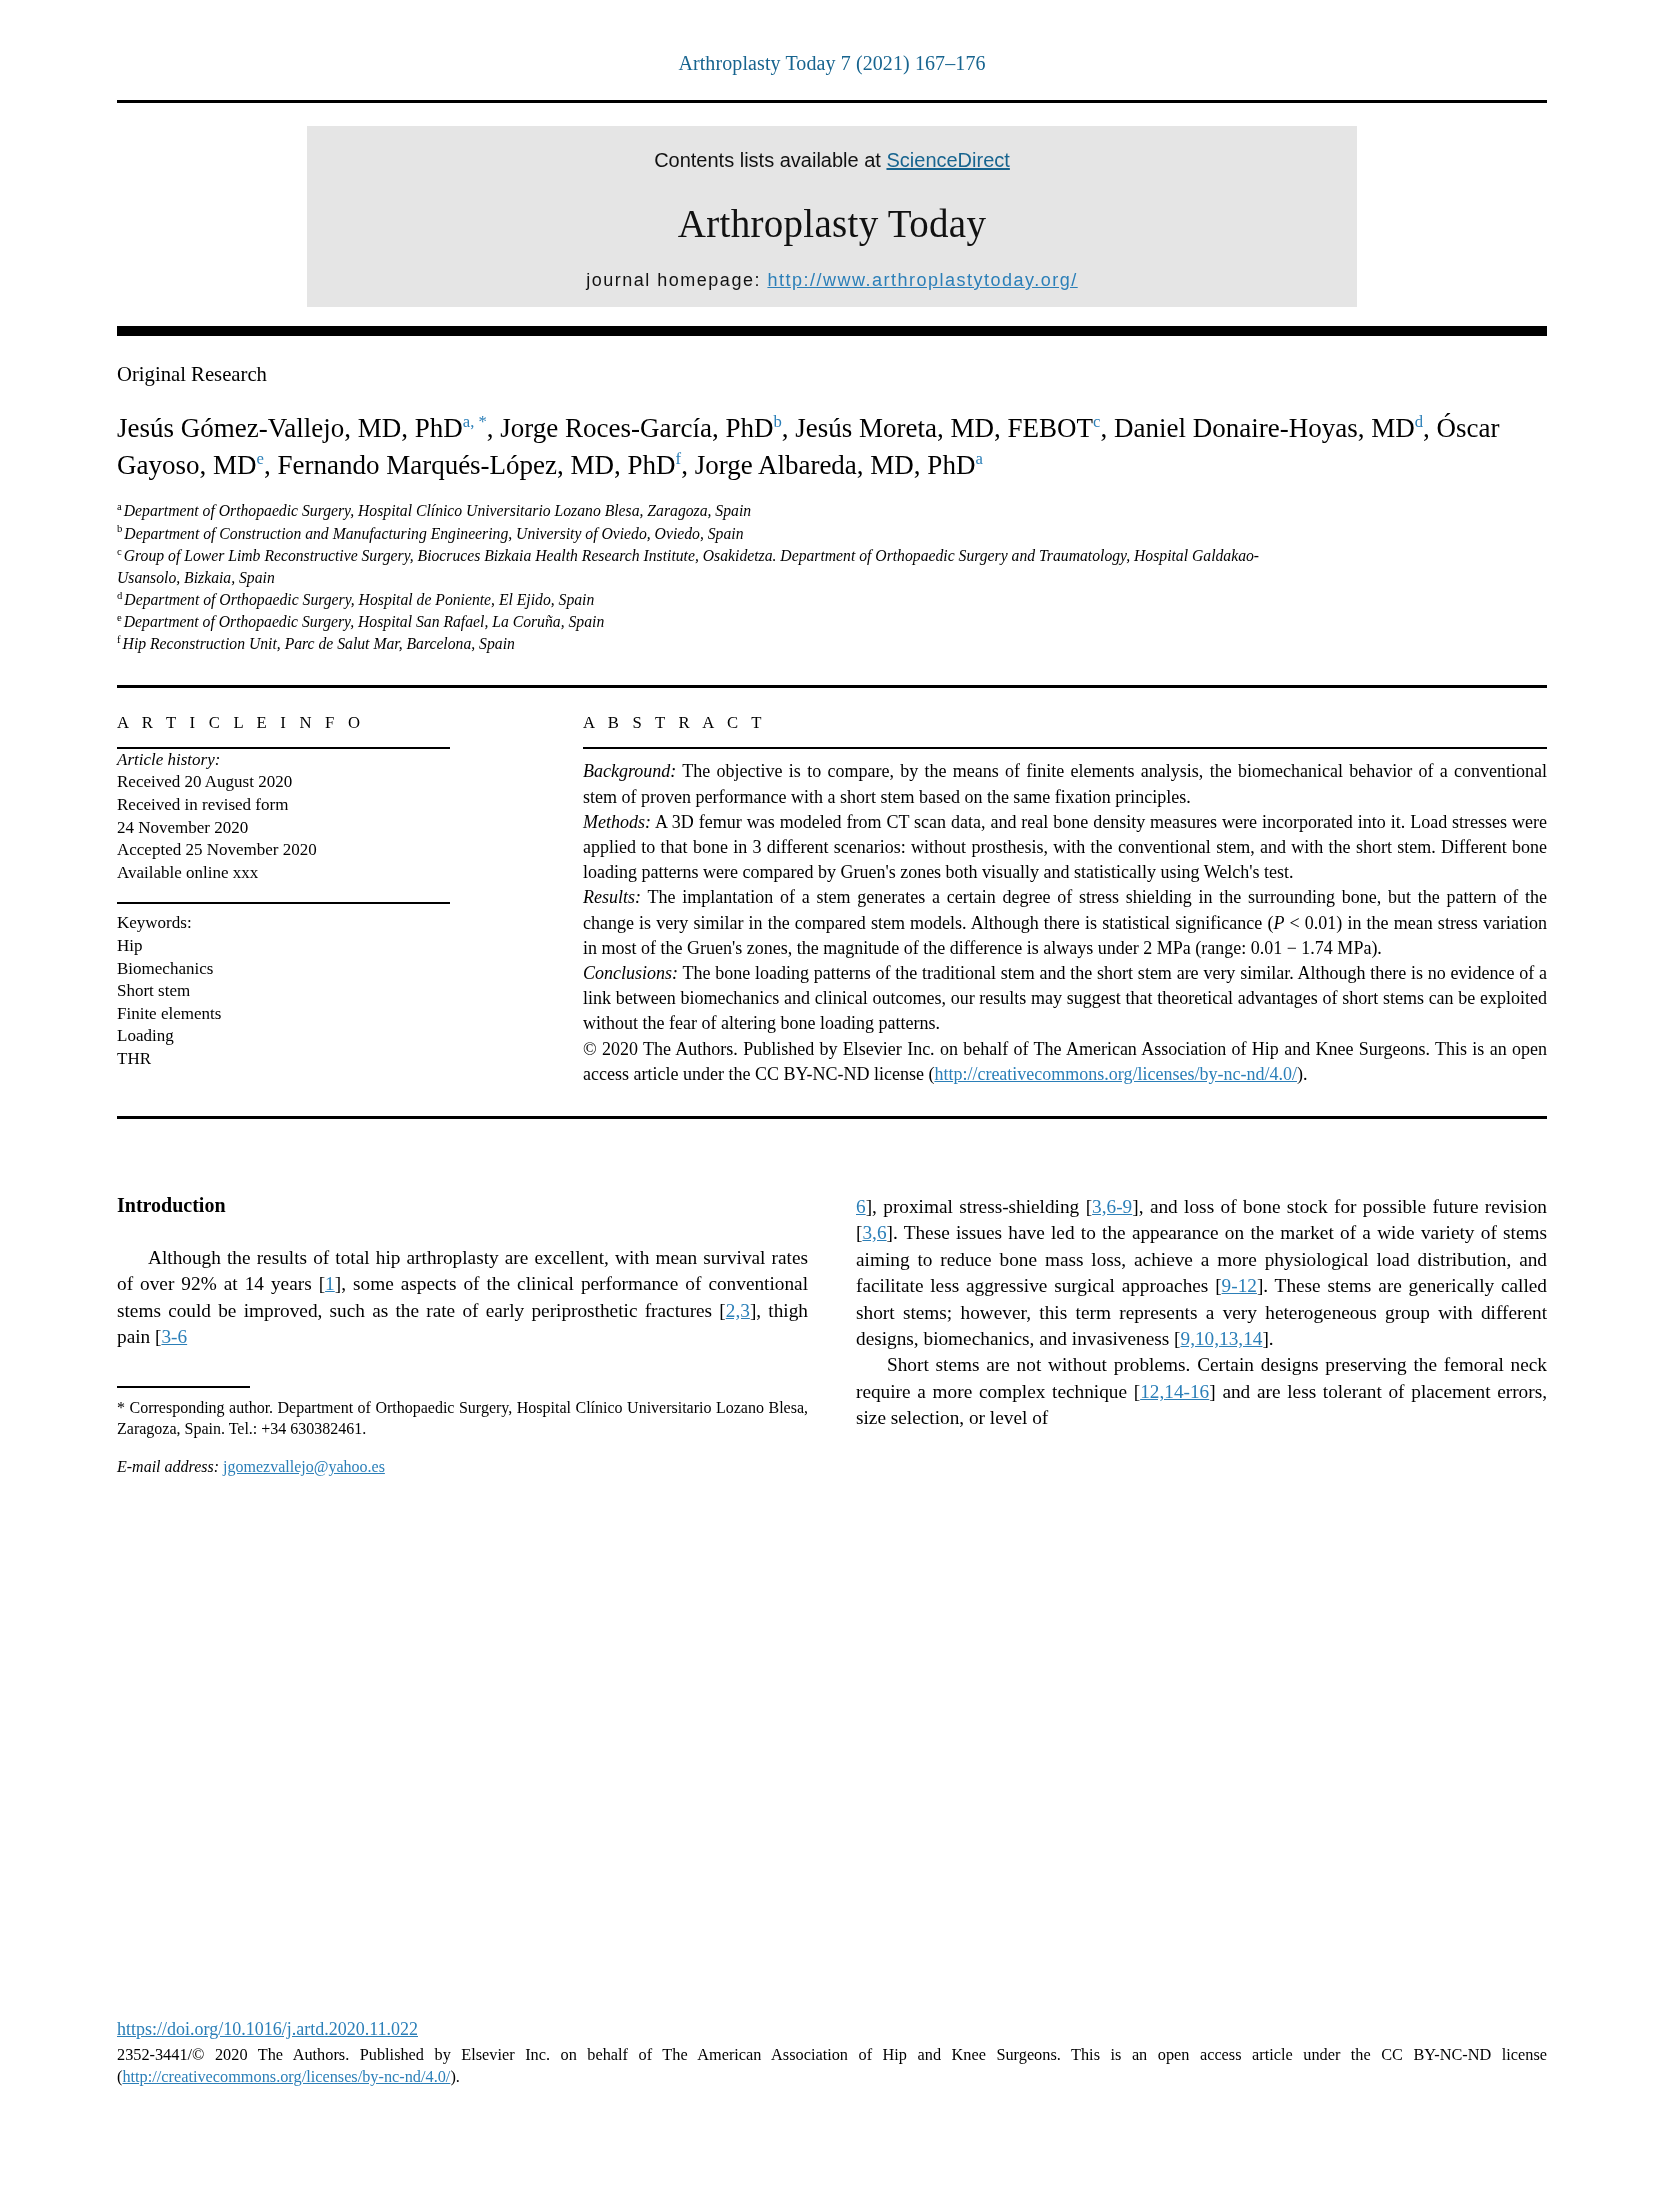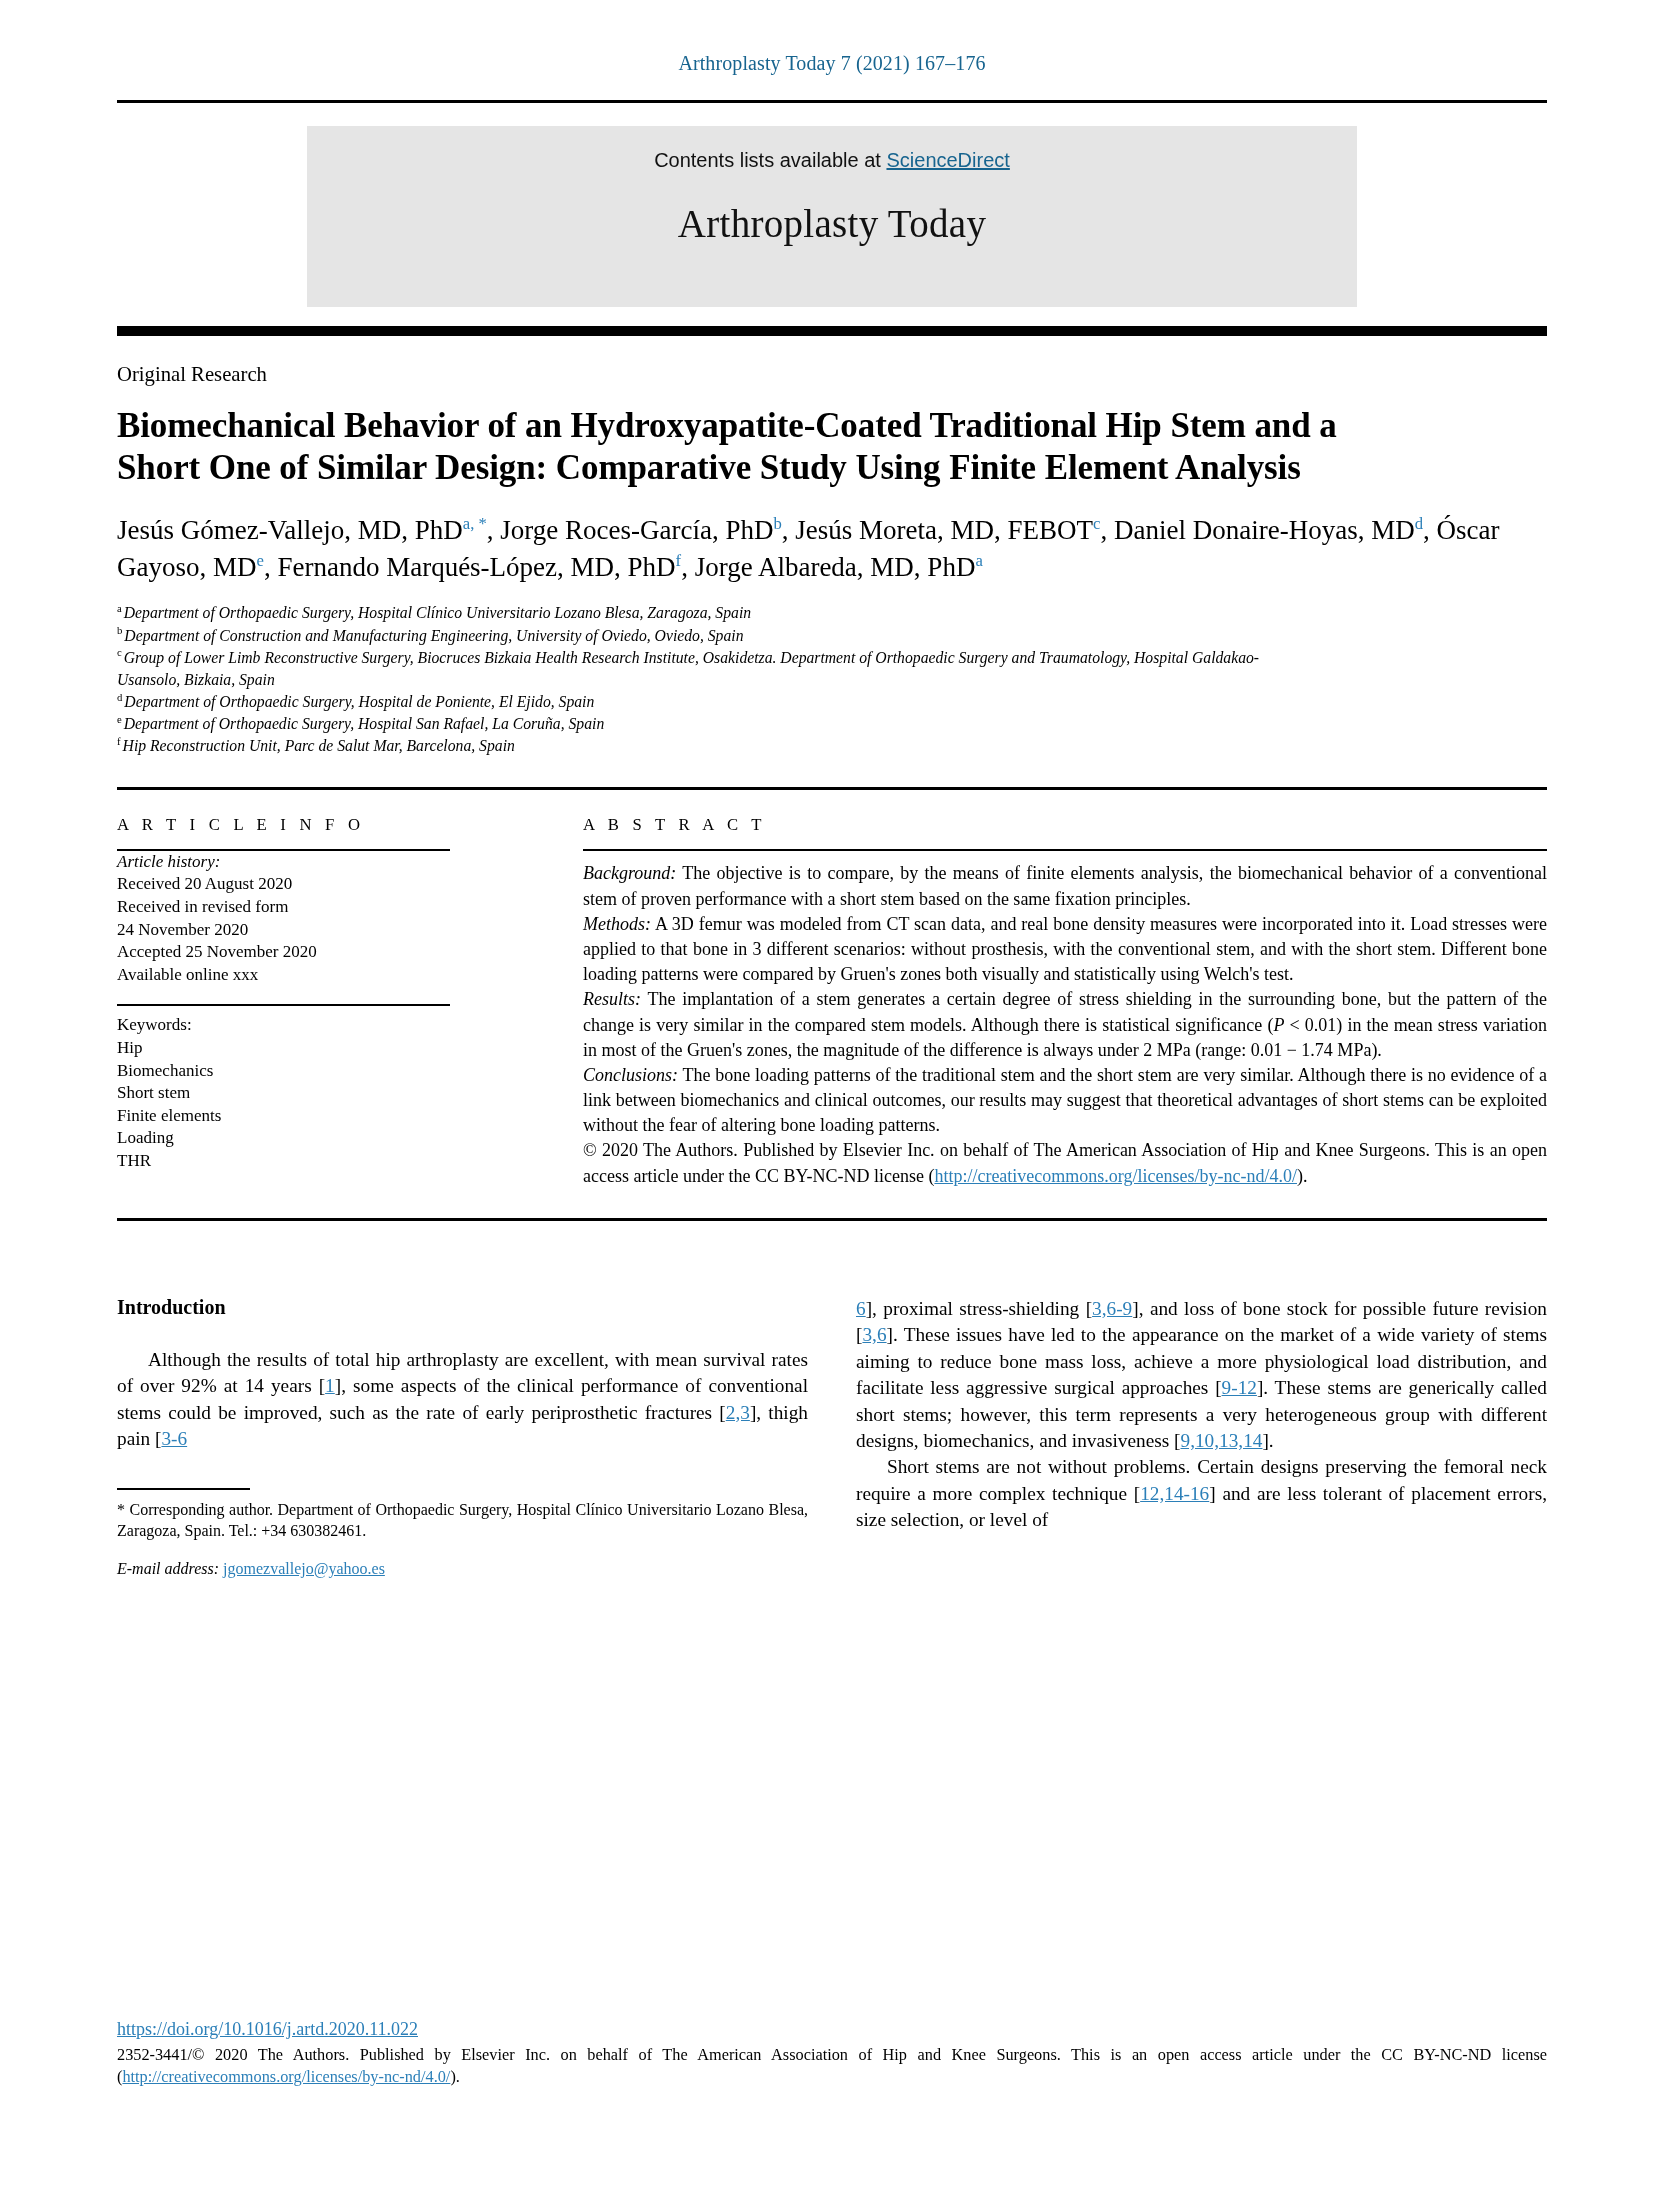--- a/index.html
+++ b/index.html
@@ -277,27 +277,29 @@
 
   <div class="runhead">Arthroplasty Today 7 (2021) 167–176</div>
 
   <div class="rule-thin-top"></div>
 
   <div class="masthead">
     <div class="contents-line">
       <span>Contents lists available at </span><a class="sd" href="#">ScienceDirect</a>
     </div>
     <div class="journal-name">Arthroplasty Today</div>
+    <div class="homepage-line">
+      <span>journal homepage: </span><a class="jlink" href="#">http://www.arthroplastytoday.org/</a>
+    </div>
   </div>
 
   <div class="bar-thick"></div>
 
   <div class="article-type">Original Research</div>
 
-  <h1 class="title">Biomechanical Behavior of an Hydroxyapatite-Coated Traditional Hip Stem and a Short One of Similar Design: Comparative Study Using Finite Element Analysis</h1>
 
   <div class="authors">
     <span>Jesús Gómez-Vallejo, MD, PhD</span><sup>a, *</sup>, <span>Jorge Roces-García, PhD</span><sup>b</sup>, <span>Jesús Moreta, MD, FEBOT</span><sup>c</sup>, <span>Daniel Donaire-Hoyas, MD</span><sup>d</sup>, <span>Óscar Gayoso, MD</span><sup>e</sup>, <span>Fernando Marqués-López, MD, PhD</span><sup>f</sup>, <span>Jorge Albareda, MD, PhD</span><sup>a</sup>
   </div>
 
   <div class="affils">
     <div class="aff-line"><sup>a</sup><span>Department of Orthopaedic Surgery, Hospital Clínico Universitario Lozano Blesa, Zaragoza, Spain</span></div>
     <div class="aff-line"><sup>b</sup><span>Department of Construction and Manufacturing Engineering, University of Oviedo, Oviedo, Spain</span></div>
     <div class="aff-line"><sup>c</sup><span>Group of Lower Limb Reconstructive Surgery, Biocruces Bizkaia Health Research Institute, Osakidetza. Department of Orthopaedic Surgery and Traumatology, Hospital Galdakao-Usansolo, Bizkaia, Spain</span></div>
     <div class="aff-line"><sup>d</sup><span>Department of Orthopaedic Surgery, Hospital de Poniente, El Ejido, Spain</span></div>

